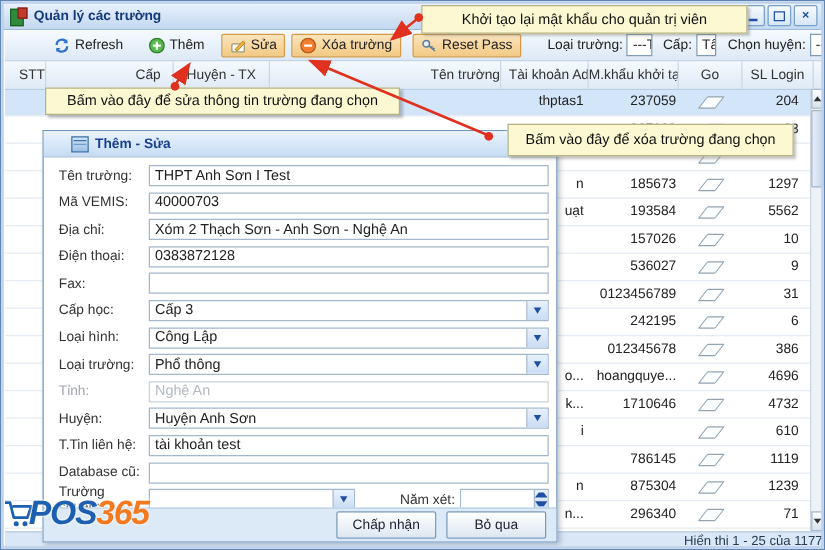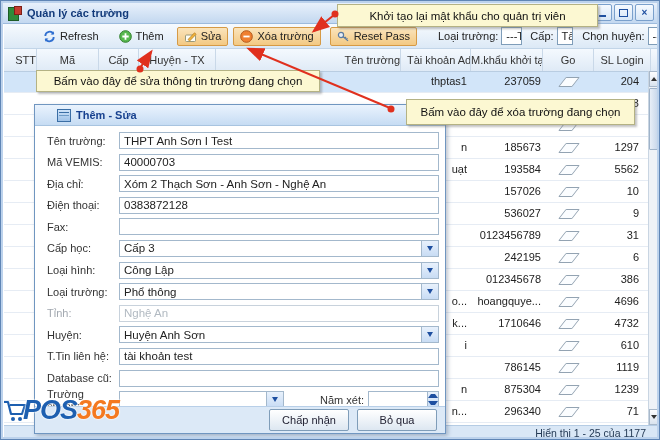--- a/index.html
+++ b/index.html
@@ -65,21 +65,21 @@
     border:1px solid #a8b8ca;box-sizing:border-box;display:flex;align-items:center;justify-content:center;}
   .sbtn.up{top:0;} .sbtn.down{bottom:0;}
   .tri-up-s{width:0;height:0;border-left:3px solid transparent;border-right:3px solid transparent;border-bottom:4px solid #333;}
   .tri-down-s{width:0;height:0;border-left:3px solid transparent;border-right:3px solid transparent;border-top:4px solid #333;}
   .sthumb{position:absolute;left:0;top:17px;width:10px;height:62px;background:linear-gradient(90deg,#e7eef7,#c6d6ea);
     border:1px solid #9fb3c9;box-sizing:border-box;border-radius:1px;}
 
   
   .statusbar{position:absolute;left:3px;top:424px;width:654px;height:14px;background:#d9e7f6;
     border-top:1px solid #b5cce4;display:flex;align-items:center;justify-content:flex-end;
-    padding-right:12px;box-sizing:border-box;font-size:10.5px;color:#243a55;z-index:6;}
+    box-sizing:border-box;font-size:10.5px;color:#243a55;z-index:6;}
 
   
   .dialog{position:absolute;left:33px;top:103px;width:412px;height:330px;background:#fff;
     border:1px solid #7096c0;box-shadow:2px 2px 4px rgba(40,60,90,.3);box-sizing:border-box;z-index:30;}
   .dlg-title{height:20px;background:linear-gradient(#eaf3fd,#c6dcf3);border-bottom:1px solid #a8c4e0;
     display:flex;align-items:center;padding:0 22px;}
   .dlg-icon{width:12px;height:11px;border:1px solid #3a6ea5;background:linear-gradient(#cfe3f8,#9fc2e8);margin-right:5px;position:relative;flex:none;}
   .dlg-icon::after{content:"";position:absolute;left:1px;right:1px;top:2px;height:1px;background:#3a6ea5;box-shadow:0 3px 0 #6f9cc8;}
   .dlg-title-text{font-size:11px;font-weight:bold;color:#17418f;}
   .dlg-body{padding:6px 6px 0 12px;}
@@ -203,21 +203,20 @@
 
     </span>
     <span class="flabel">Chọn huyện:</span>
     <span class="fselect" style="width:26px;border-right:0;">
       <span>--T</span>
     </span>
   </div>
 
   <div class="thead">
     <span class="hc left h-stt">STT</span>
-    <span class="hc h-ma">Mã</span>
     <span class="hc h-cap">Cấp</span>
     <span class="hc h-huyen">Huyện - TX</span>
     <span class="hc left h-ten">Tên trường</span>
     <span class="hc left h-acct">Tài khoản Adm</span>
     <span class="hc h-pass">M.khẩu khởi tạ</span>
     <span class="hc h-go">Go</span>
     <span class="hc h-sl">SL Login</span>
   </div>
 
   <div class="tbody">

